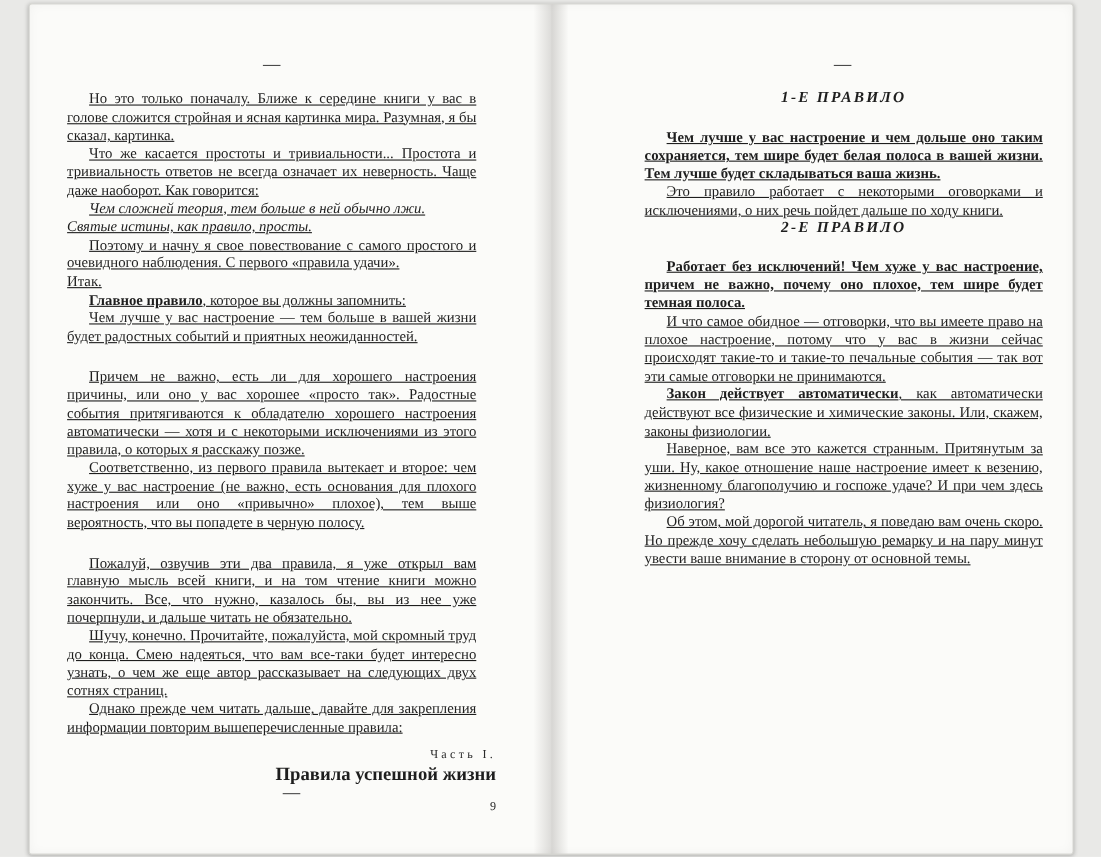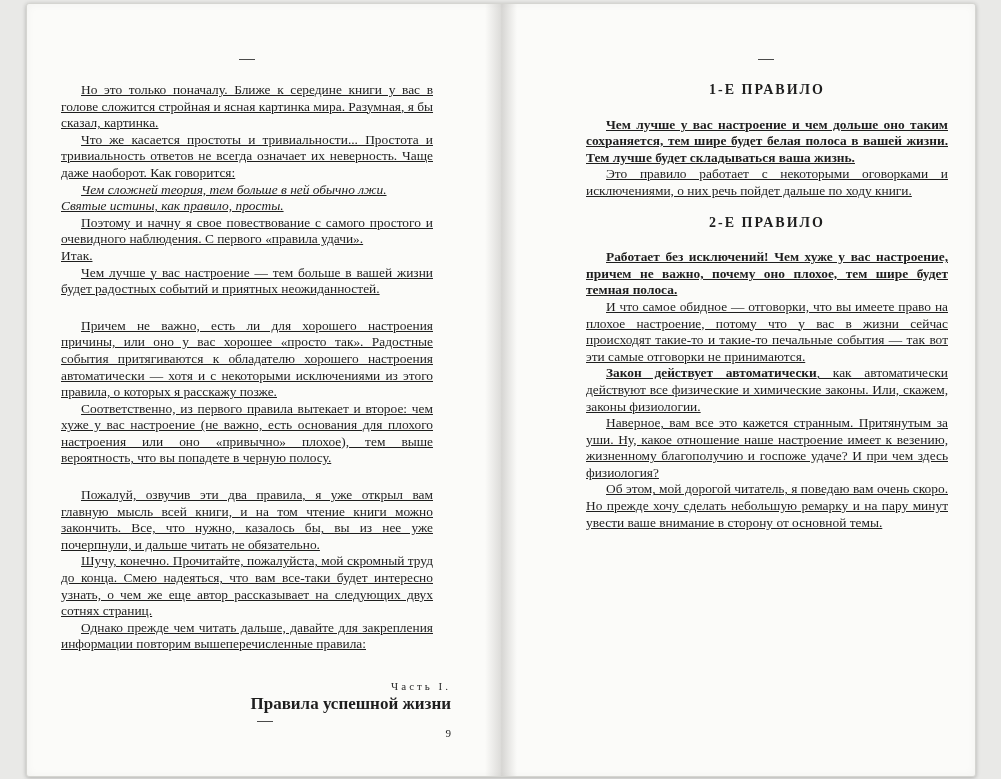--- a/index.html
+++ b/index.html
@@ -49,22 +49,23 @@
   .para.italic { font-style: italic; }
   .para.gap { margin-top: 20px; }
   .para.bold { font-weight: bold; }
 
   .heading {
     font-size: 14px;
     font-weight: bold;
     letter-spacing: 2px;
     text-align: center;
     margin: 0 0 18px 0;
+    font-style: italic;
   }
-  .heading.second { margin-top: 15px; }
+  .heading.second { }
 
   .footer {
     position: absolute;
     left: 52px; top: 676px;
     width: 372px;
     text-align: right;
   }
   .footer-part {
     font-size: 11px;
     letter-spacing: 3px;
@@ -92,20 +93,21 @@
   <div class="ornament left"></div>
   <div class="ornament right"></div>
 
   <div class="text-col left">
     <p class="para">Но это только поначалу. Ближе к середине книги у вас в голове сложится стройная и ясная картинка мира. Разумная, я бы сказал, картинка.</p>
     <p class="para">Что же касается простоты и тривиальности... Простота и тривиальность ответов не всегда означает их неверность. Чаще даже наоборот. Как говорится:</p>
     <p class="para italic">Чем сложней теория, тем больше в ней обычно лжи.</p>
     <p class="para italic noindent">Святые истины, как правило, просты.</p>
     <p class="para">Поэтому и начну я свое повествование с самого простого и очевидного наблюдения. С первого «правила удачи».</p>
     <p class="para noindent">Итак.</p>
+    <p class="para"><b>Главное правило</b><span>, которое вы должны запомнить:</span></p>
     <p class="para">Чем лучше у вас настроение — тем больше в вашей жизни будет радостных событий и приятных неожиданностей.</p>
     <p class="para gap">Причем не важно, есть ли для хорошего настроения причины, или оно у вас хорошее «просто так». Радостные события притягиваются к обладателю хорошего настроения автоматически — хотя и с некоторыми исключениями из этого правила, о которых я расскажу позже.</p>
     <p class="para">Соответственно, из первого правила вытекает и второе: чем хуже у вас настроение (не важно, есть основания для плохого настроения или оно «привычно» плохое), тем выше вероятность, что вы попадете в черную полосу.</p>
     <p class="para gap">Пожалуй, озвучив эти два правила, я уже открыл вам главную мысль всей книги, и на том чтение книги можно закончить. Все, что нужно, казалось бы, вы из нее уже почерпнули, и дальше читать не обязательно.</p>
     <p class="para">Шучу, конечно. Прочитайте, пожалуйста, мой скромный труд до конца. Смею надеяться, что вам все-таки будет интересно узнать, о чем же еще автор рассказывает на следующих двух сотнях страниц.</p>
     <p class="para">Однако прежде чем читать дальше, давайте для закрепления информации повторим вышеперечисленные правила:</p>
   </div>
 
   <div class="footer">
     <div class="footer-part">Часть I.</div>

